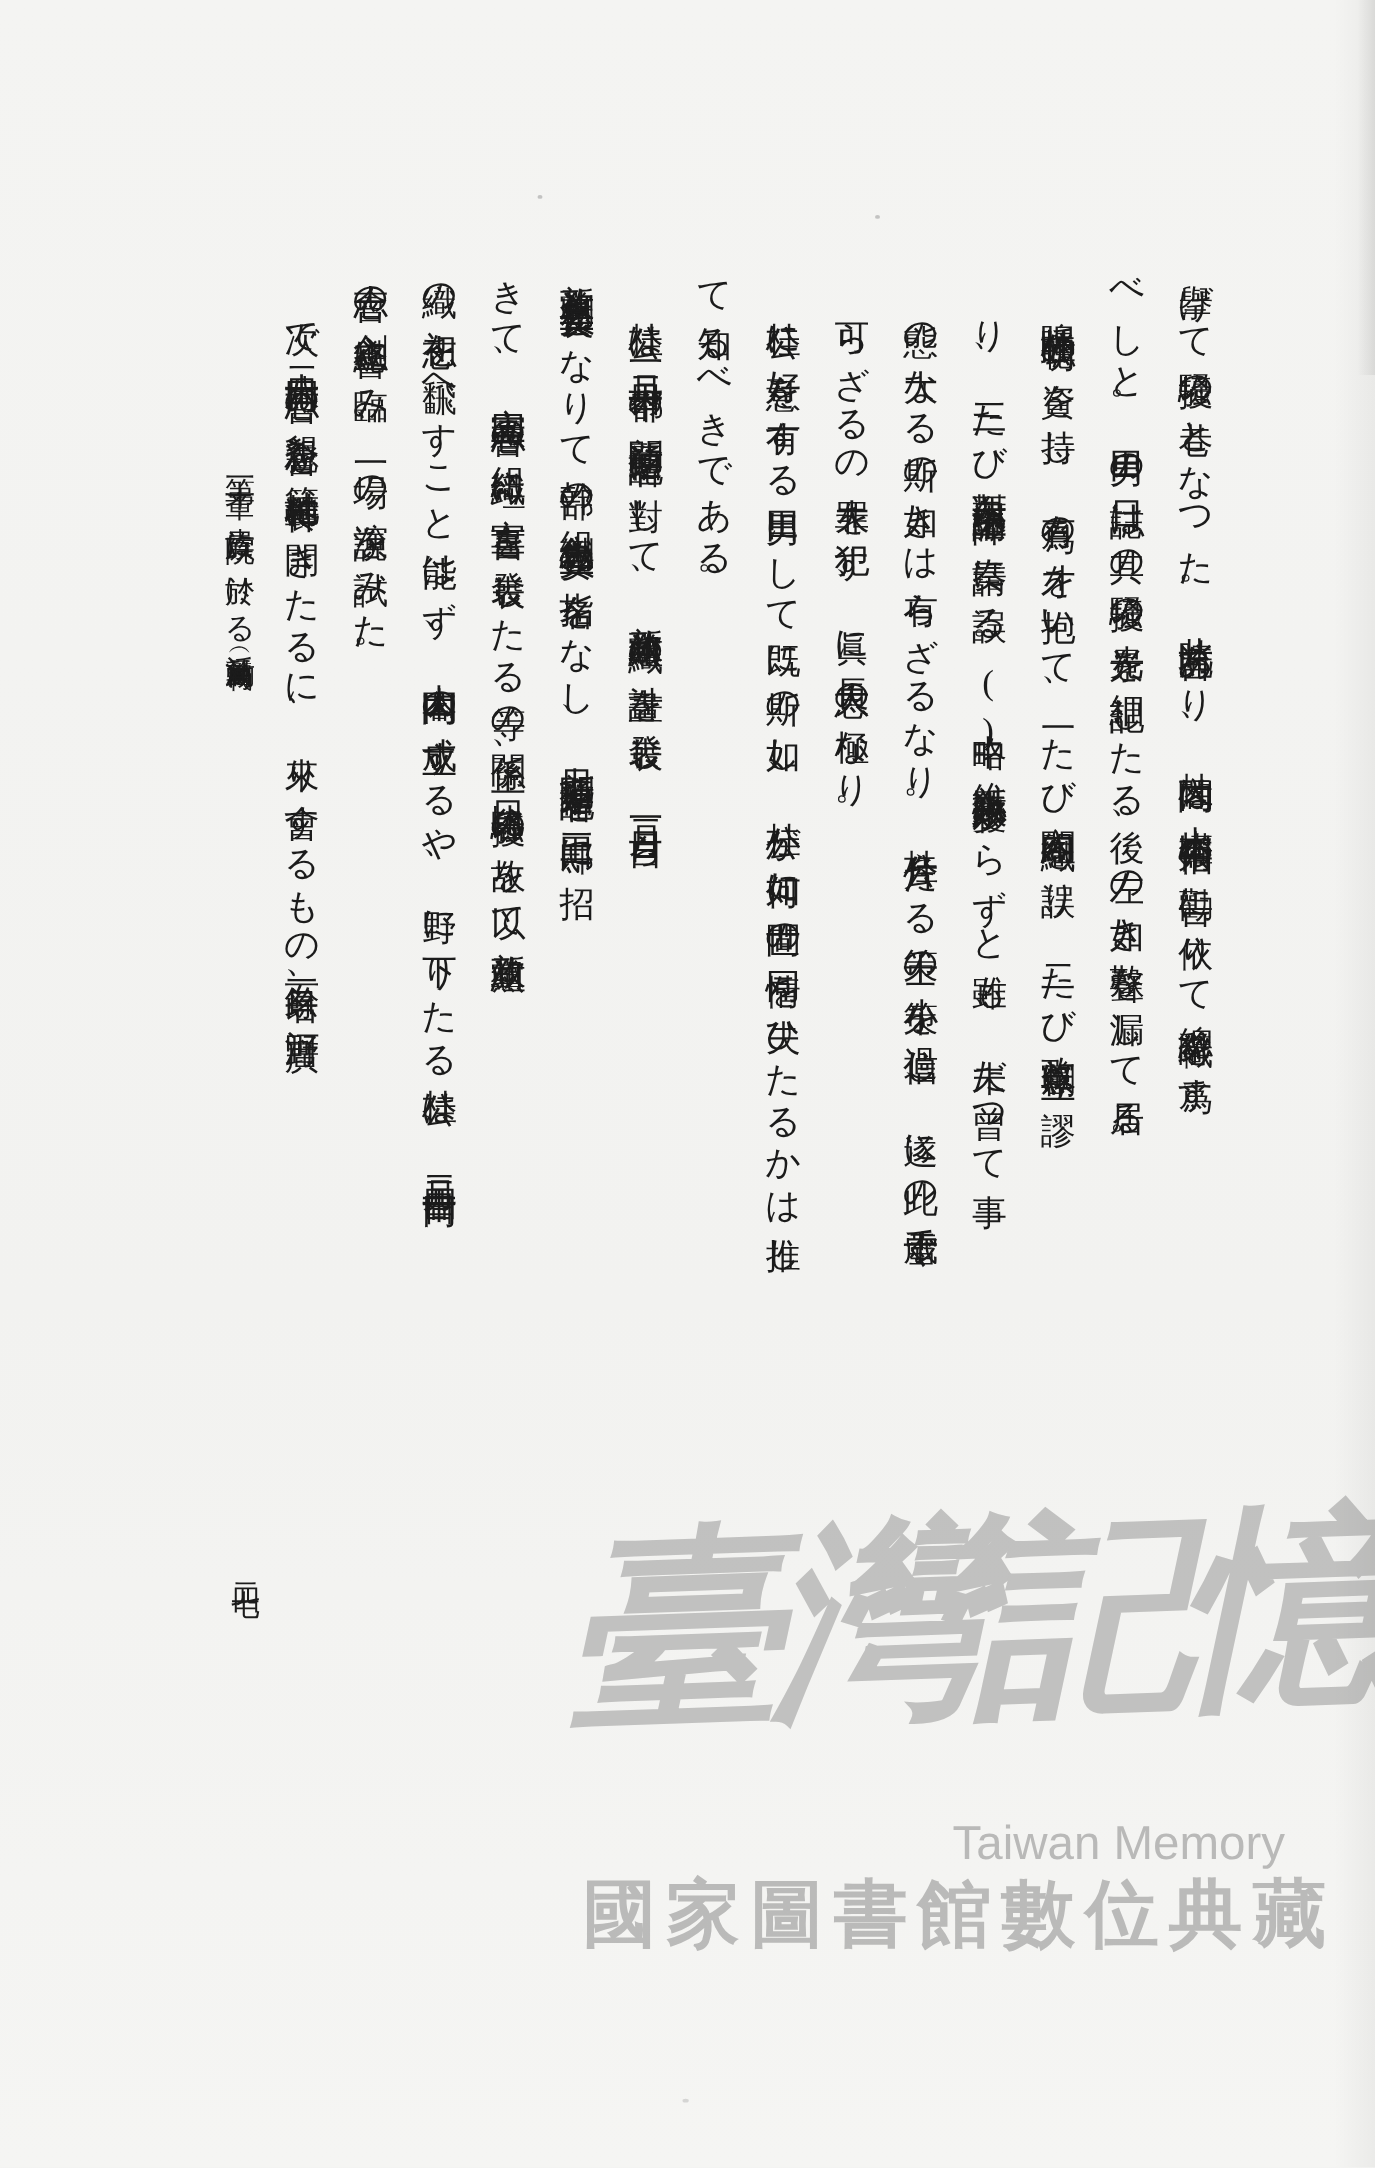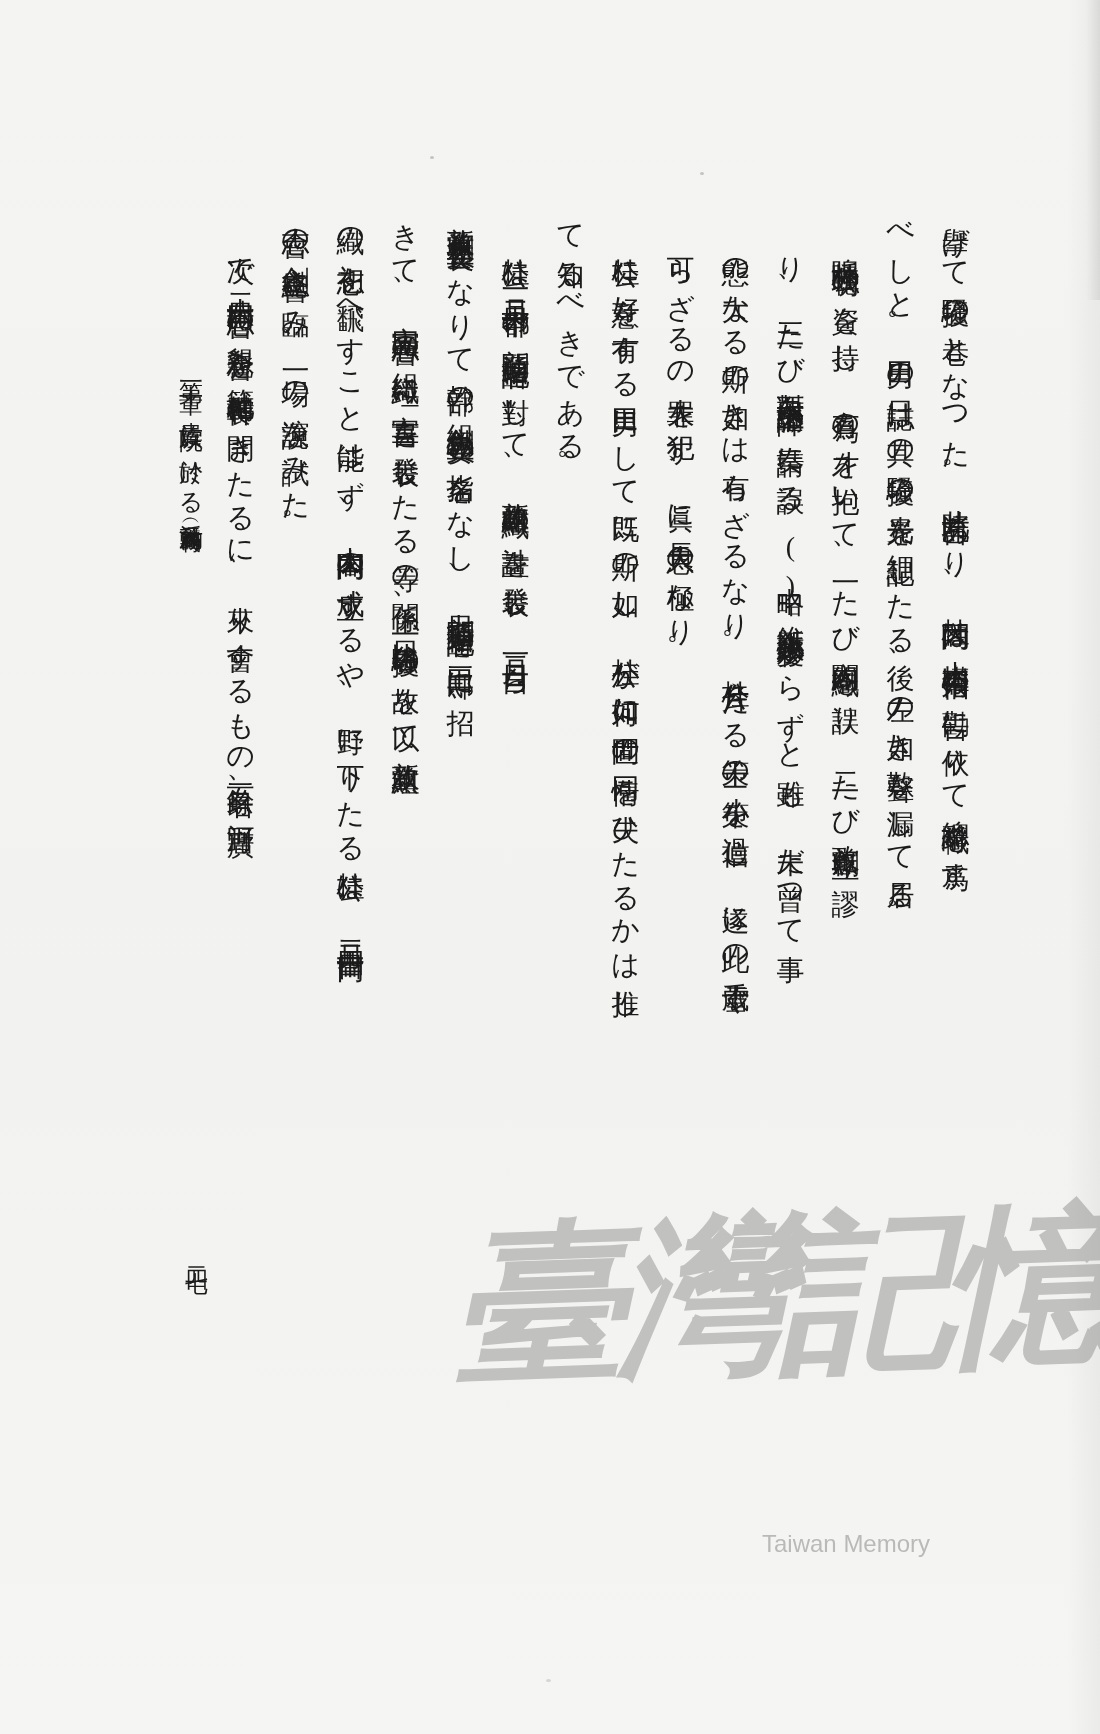--- a/index.html
+++ b/index.html
@@ -74,23 +74,23 @@
     letter-spacing:-8px;
     color:#7d7d7d;
     opacity:0.42;
     transform:rotate(-2deg);
     z-index:3;
     white-space:nowrap;
     line-height:1;
   }
   .wm-latin{
     position:absolute;
-    left:762px;top:1532px;
+    left:762px;top:1456px;
     font-family:"Liberation Sans","DejaVu Sans",sans-serif;
-    font-size:24px;
+    font-size:38px;
     color:#8a8a8a;
     opacity:0.55;
     z-index:3;
     white-space:nowrap;
     line-height:1;
   }
   .wm-lib{
     position:absolute;
     left:466px;top:1502px;width:630px;
     font-size:59px;
@@ -141,14 +141,15 @@
   </div>
 
   <div class="chapter">
     <span>第十一章　貴族院に於ける活動</span><span class="sub">（第三次桂內閣時代）</span>
   </div>
 
   <div class="pagenum">二四七</div>
 
   <div class="wm-big">臺灣記憶</div>
   <div class="wm-latin">Taiwan Memory</div>
+  <div class="wm-lib">國家圖書館數位典藏</div>
 
 </div>
 
 </body></html>

